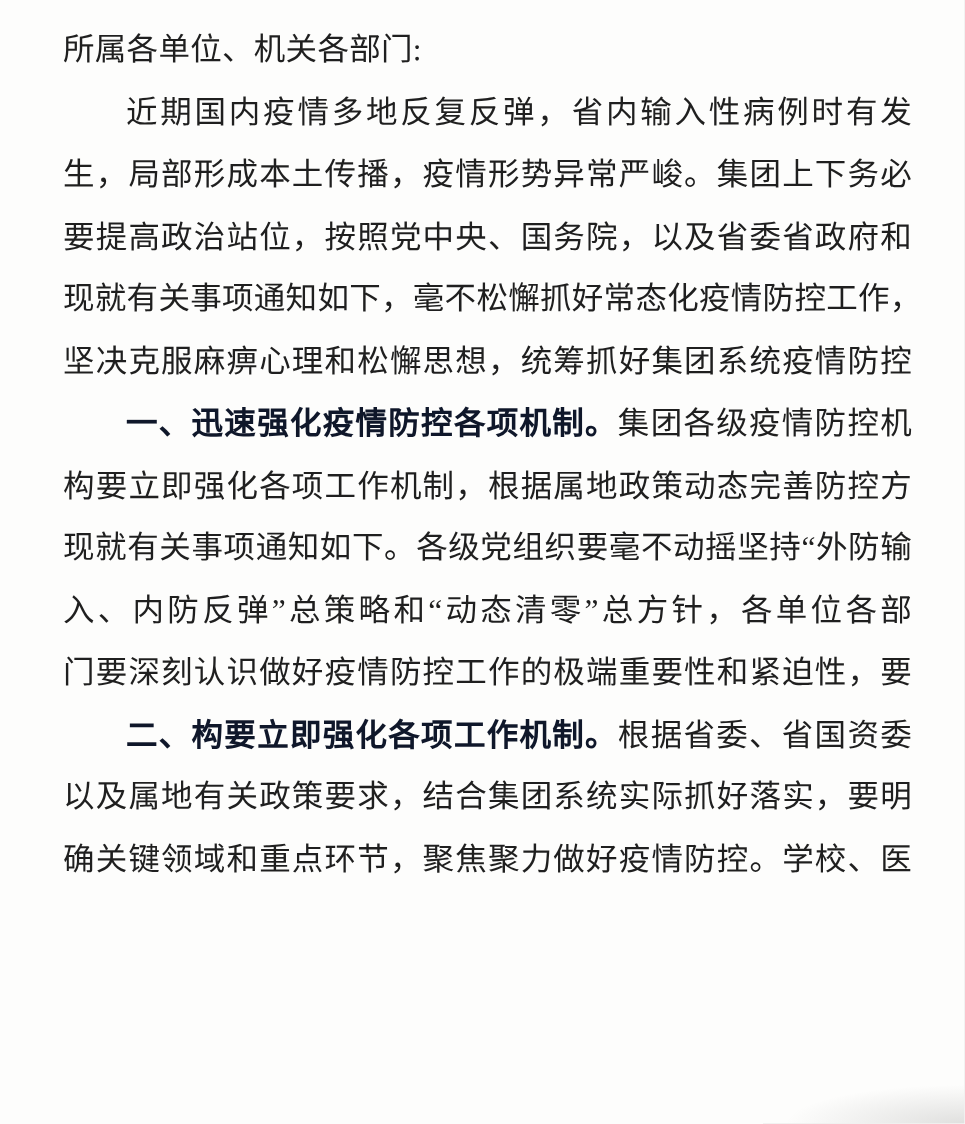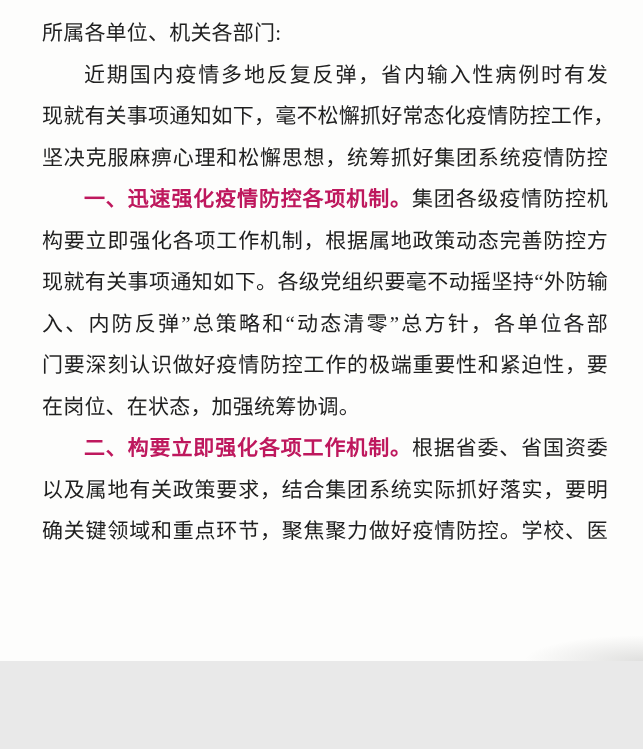--- a/index.html
+++ b/index.html
@@ -3,21 +3,21 @@
 <meta charset="utf-8">
 <style>
   html, body {
     margin: 0;
     padding: 0;
     background: #e9e9e9;
   }
   .page {
     position: relative;
     width: 643px;
-    height: 661px;
+    height: 749px;
     margin: 0 auto;
     background: #fdfdfc;
     box-sizing: border-box;
     padding: 13px 35px 16px 42px;
     overflow: hidden;
     font-family: "Liberation Serif", "DejaVu Serif", serif;
     color: #1f1f1f;
   }
   
   .scan-shade {
@@ -41,40 +41,46 @@
     text-align-last: justify;
     letter-spacing: 0.2px;
   }
   .line.indent {
     text-indent: 2em;
   }
   .line.short {
     text-align-last: left;
   }
   .hei {
-    font-family: Liberation Mono, monospace;
+    font-family: Liberation Sans, sans-serif;
     font-weight: 700;
-    color: #be185d;
+    color: #0f172a;
   }
 </style>
 </head>
 <body>
 
 <div class="page" lang="zh-CN">
   <div class="body-text">
 
     <div class="line short">
       <span>所属各单位、机关各部门:</span>
     </div>
 
     <div class="line indent">
       <span>近期国内疫情多地反复反弹，省内输入性病例时有发</span>
     </div>
 
+    <div class="line">
+      <span>生，局部形成本土传播，疫情形势异常严峻。集团上下务必</span>
+    </div>
 
+    <div class="line">
+      <span>要提高政治站位，按照党中央、国务院，以及省委省政府和</span>
+    </div>
 
 
     <div class="line">
       <span>现就有关事项通知如下，毫不松懈抓好常态化疫情防控工作，</span>
     </div>
 
     <div class="line">
       <span>坚决克服麻痹心理和松懈思想，统筹抓好集团系统疫情防控</span>
     </div>
 
@@ -92,23 +98,20 @@
     </div>
 
     <div class="line">
       <span>入、内防反弹”总策略和“动态清零”总方针，各单位各部</span>
     </div>
 
     <div class="line">
       <span>门要深刻认识做好疫情防控工作的极端重要性和紧迫性，要</span>
     </div>
 
-    <div class="line short">
-      <span>在岗位、在状态，加强统筹协调。</span>
-    </div>
 
     <div class="line indent">
       <span class="hei">二、构要立即强化各项工作机制。</span><span>根据省委、省国资委</span>
     </div>
 
     <div class="line">
       <span>以及属地有关政策要求，结合集团系统实际抓好落实，要明</span>
     </div>
 
     <div class="line">

